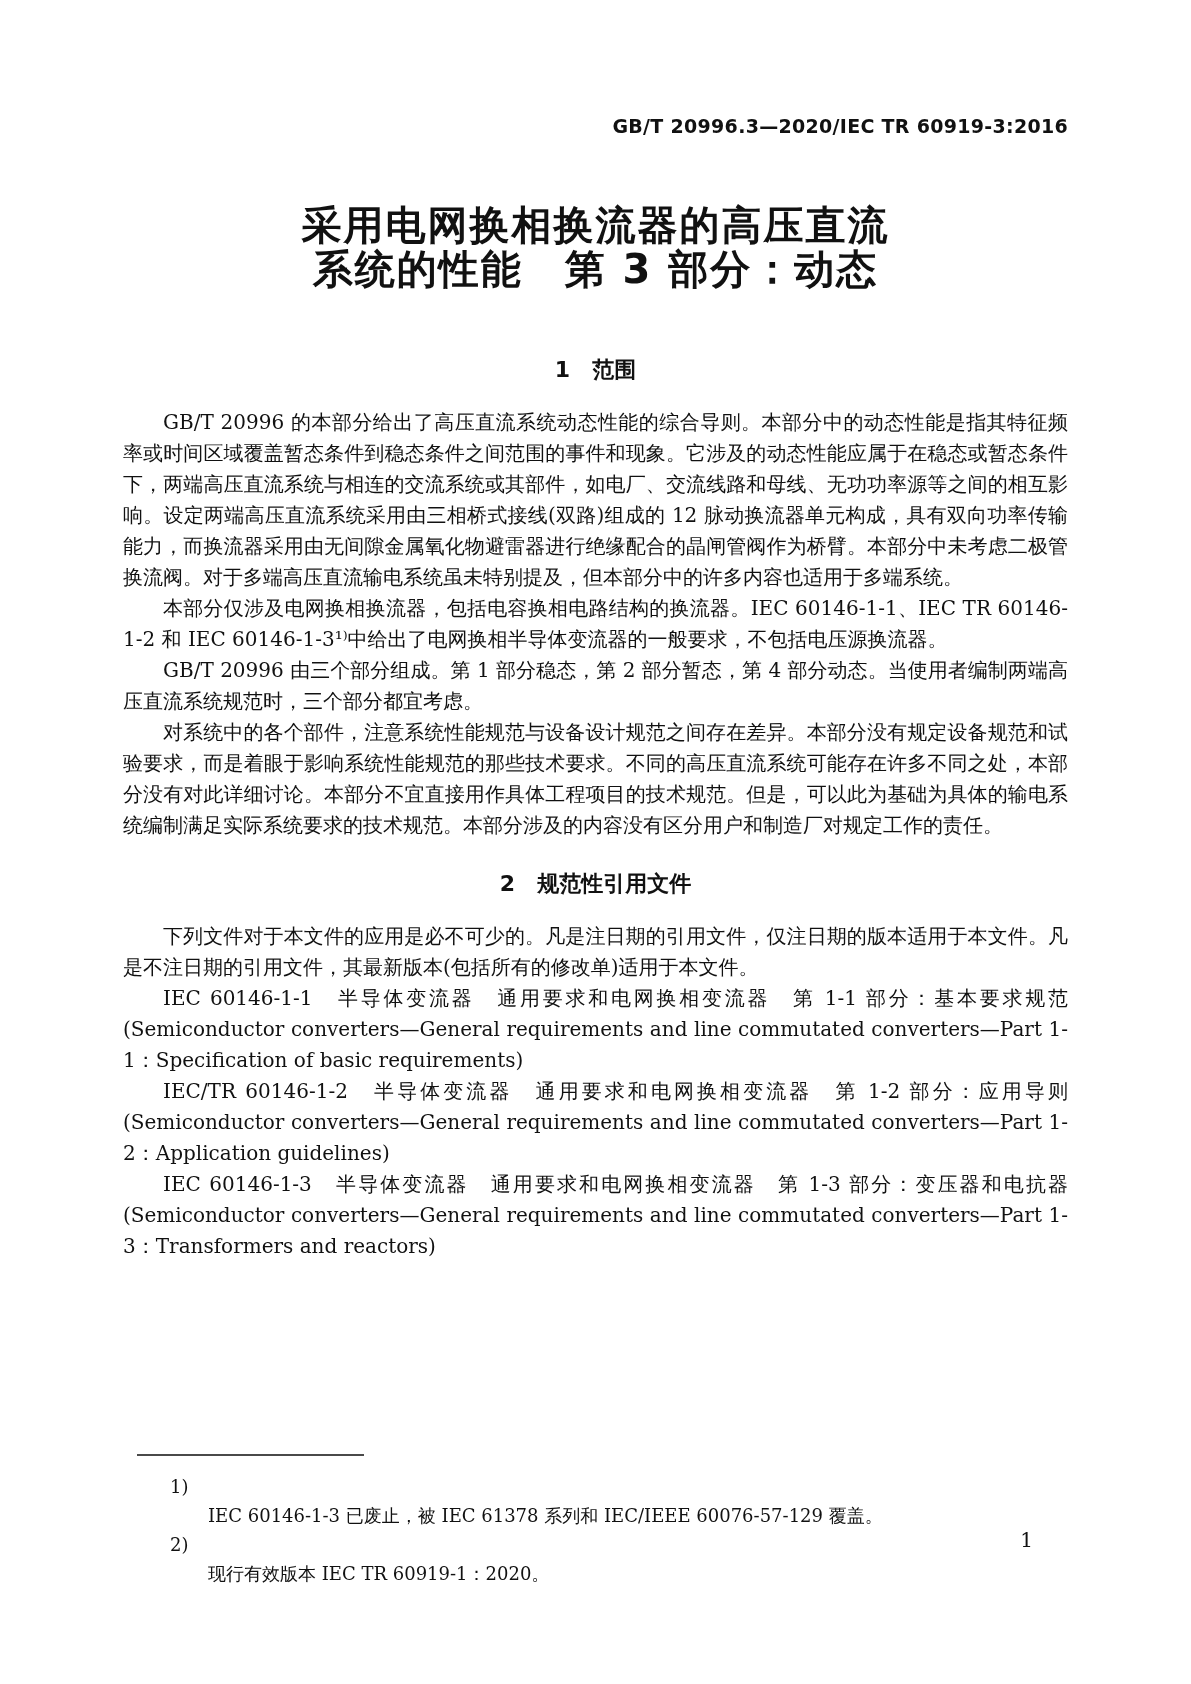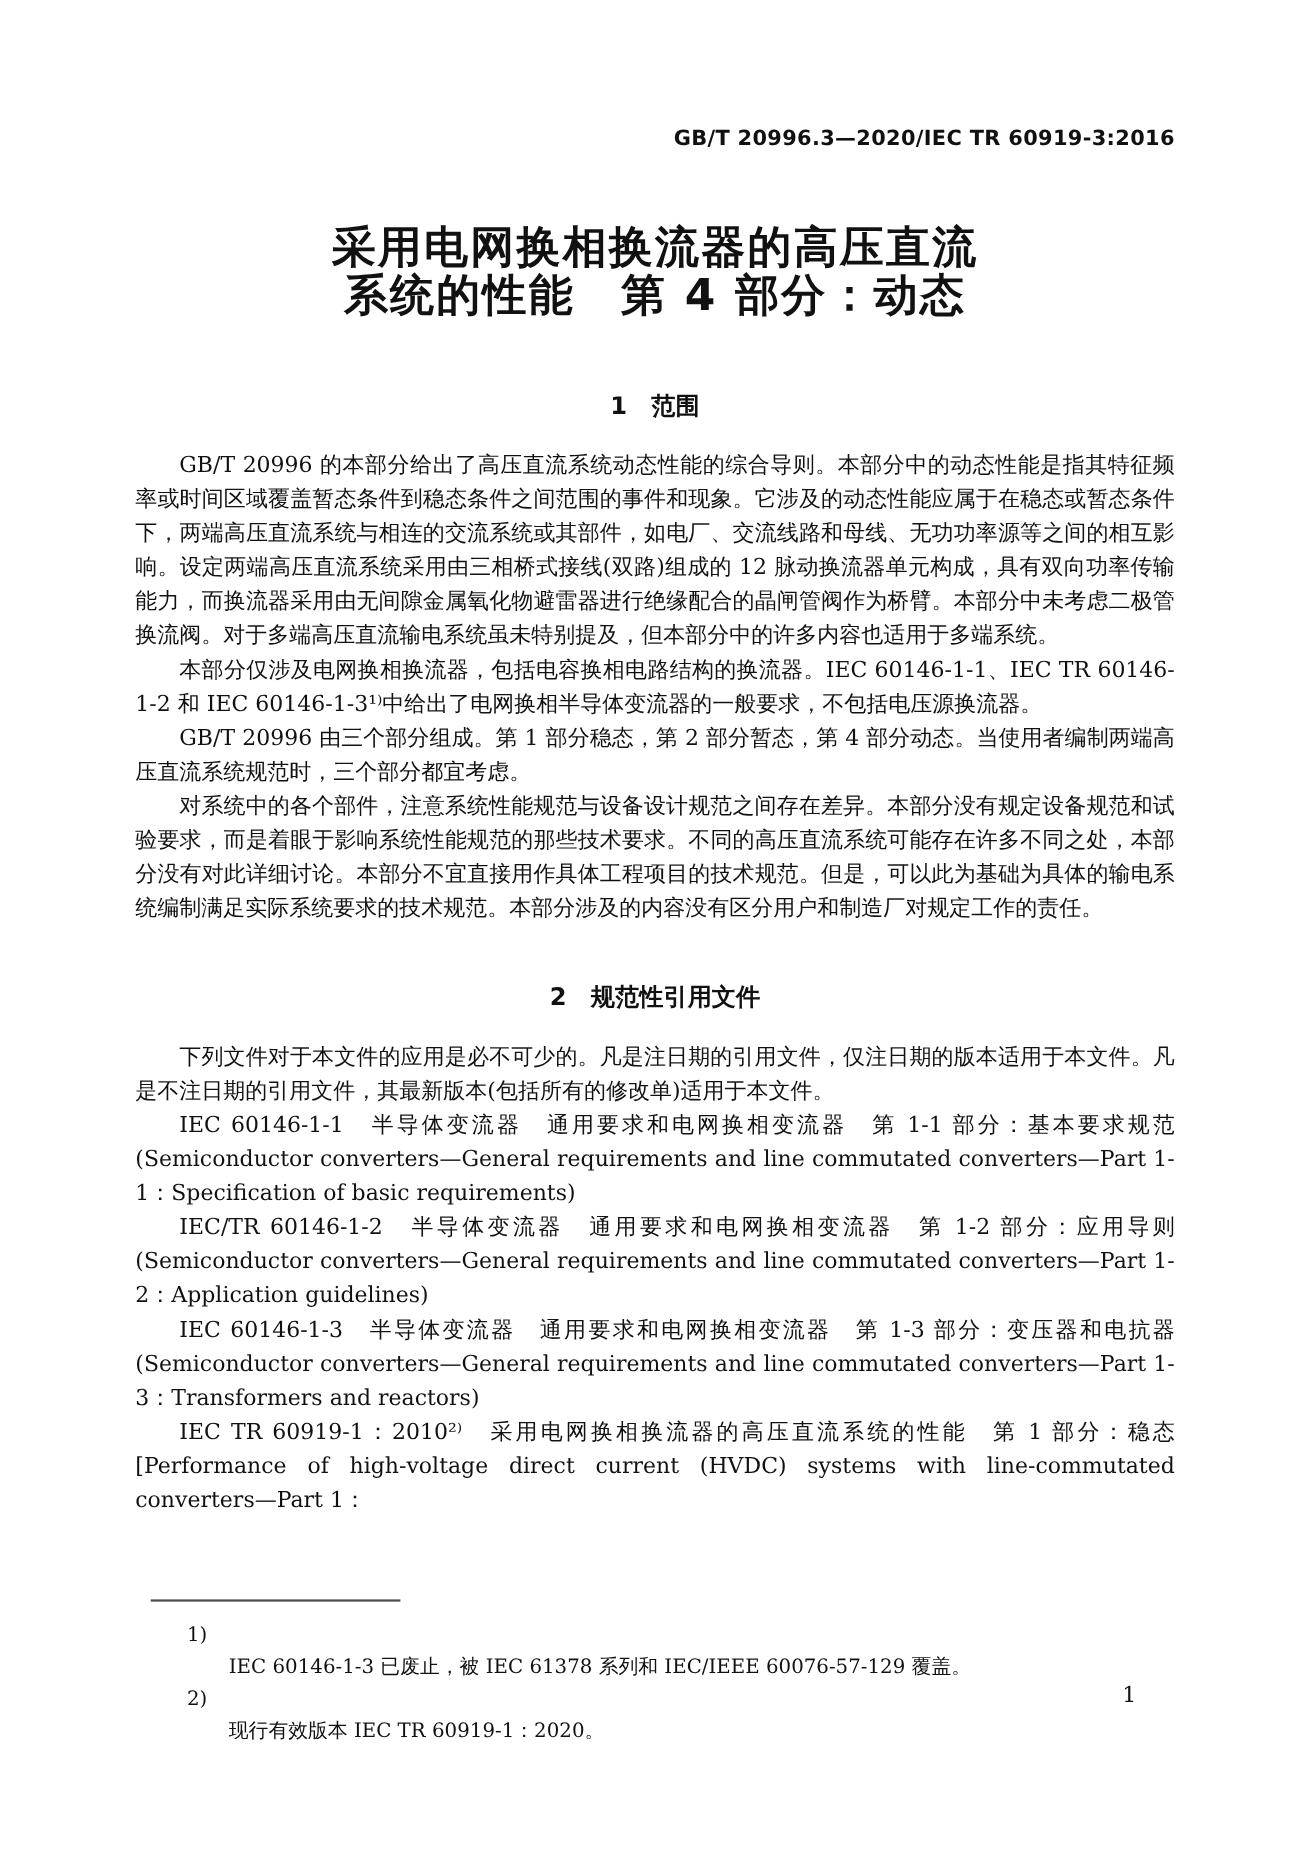--- a/index.html
+++ b/index.html
@@ -44,21 +44,21 @@
     font-weight: bold;
     font-size: 22px;
     line-height: 30px;
     text-align: center;
   }
   .section-heading .sec-num {
     display: inline-block;
     margin-right: 22px;
   }
   .heading-1 { margin-top: 64px; }
-  .heading-2 { margin-top: 52px; }
+  .heading-2 { margin-top: 28px; }
   .body-text p {
     margin: 0;
     font-size: 20px;
     line-height: 31px;
     text-align: justify;
     text-indent: 2em;
   }
   .body-text { margin-top: 22px; }
   .references p {
     margin: 0;
@@ -104,21 +104,21 @@
 </head>
 <body>
 
 <div class="page">
   <div class="content">
 
     <div class="doc-header">GB/T 20996.3—2020/IEC TR 60919-3:2016</div>
 
     <div class="doc-title">
       <div>采用电网换相换流器的高压直流</div>
-      <div>系统的性能　第 4 部分：动态</div>
+      <div>系统的性能　第 3 部分：动态</div>
     </div>
 
     <div class="section-heading heading-1">
       <span class="sec-num">1</span><span>范围</span>
     </div>
 
     <div class="body-text">
       <p>GB/T 20996 的本部分给出了高压直流系统动态性能的综合导则。本部分中的动态性能是指其特征频率或时间区域覆盖暂态条件到稳态条件之间范围的事件和现象。它涉及的动态性能应属于在稳态或暂态条件下，两端高压直流系统与相连的交流系统或其部件，如电厂、交流线路和母线、无功功率源等之间的相互影响。设定两端高压直流系统采用由三相桥式接线(双路)组成的 12 脉动换流器单元构成，具有双向功率传输能力，而换流器采用由无间隙金属氧化物避雷器进行绝缘配合的晶闸管阀作为桥臂。本部分中未考虑二极管换流阀。对于多端高压直流输电系统虽未特别提及，但本部分中的许多内容也适用于多端系统。</p>
       <p>本部分仅涉及电网换相换流器，包括电容换相电路结构的换流器。IEC 60146-1-1、IEC TR 60146-1-2 和 IEC 60146-1-3¹⁾中给出了电网换相半导体变流器的一般要求，不包括电压源换流器。</p>
       <p>GB/T 20996 由三个部分组成。第 1 部分稳态，第 2 部分暂态，第 4 部分动态。当使用者编制两端高压直流系统规范时，三个部分都宜考虑。</p>
@@ -128,21 +128,20 @@
     <div class="section-heading heading-2">
       <span class="sec-num">2</span><span>规范性引用文件</span>
     </div>
 
     <div class="body-text">
       <p>下列文件对于本文件的应用是必不可少的。凡是注日期的引用文件，仅注日期的版本适用于本文件。凡是不注日期的引用文件，其最新版本(包括所有的修改单)适用于本文件。</p>
       <div class="references">
         <p>IEC 60146-1-1　半导体变流器　通用要求和电网换相变流器　第 1-1 部分：基本要求规范(Semiconductor converters—General requirements and line commutated converters—Part 1-1：Specification of basic requirements)</p>
         <p>IEC/TR 60146-1-2　半导体变流器　通用要求和电网换相变流器　第 1-2 部分：应用导则(Semiconductor converters—General requirements and line commutated converters—Part 1-2：Application guidelines)</p>
         <p>IEC 60146-1-3　半导体变流器　通用要求和电网换相变流器　第 1-3 部分：变压器和电抗器(Semiconductor converters—General requirements and line commutated converters—Part 1-3：Transformers and reactors)</p>
-        <p>IEC TR 60919-1：2010²⁾　采用电网换相换流器的高压直流系统的性能　第 1 部分：稳态[Performance of high-voltage direct current (HVDC) systems with line-commutated converters—Part 1：</p>
       </div>
     </div>
 
   </div>
 
   <div class="footnote-area">
     <hr class="footnote-rule">
     <div class="footnote">
       <span class="fn-marker">1)</span>
       <span class="fn-text">IEC 60146-1-3 已废止，被 IEC 61378 系列和 IEC/IEEE 60076-57-129 覆盖。</span>

